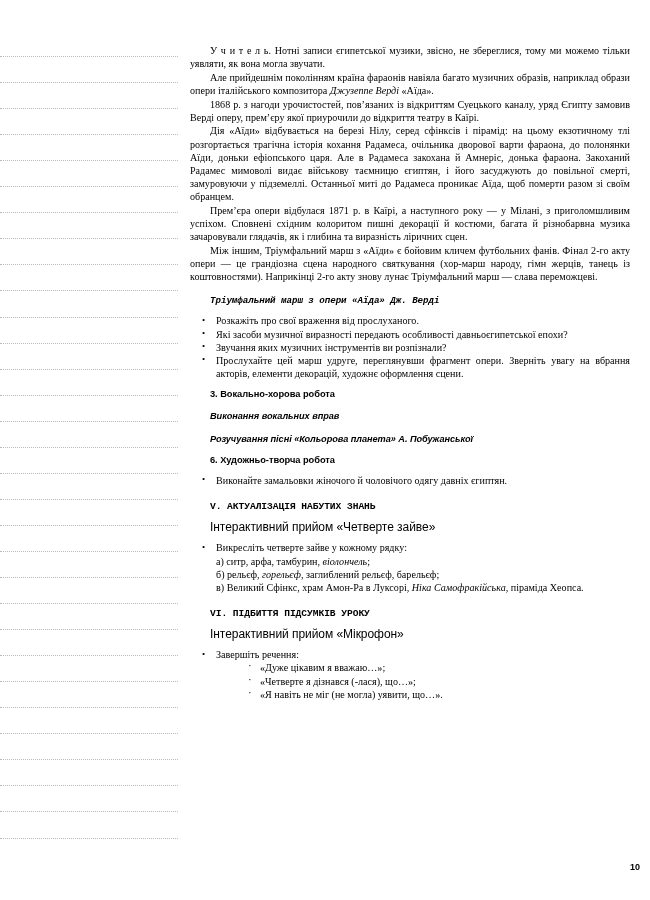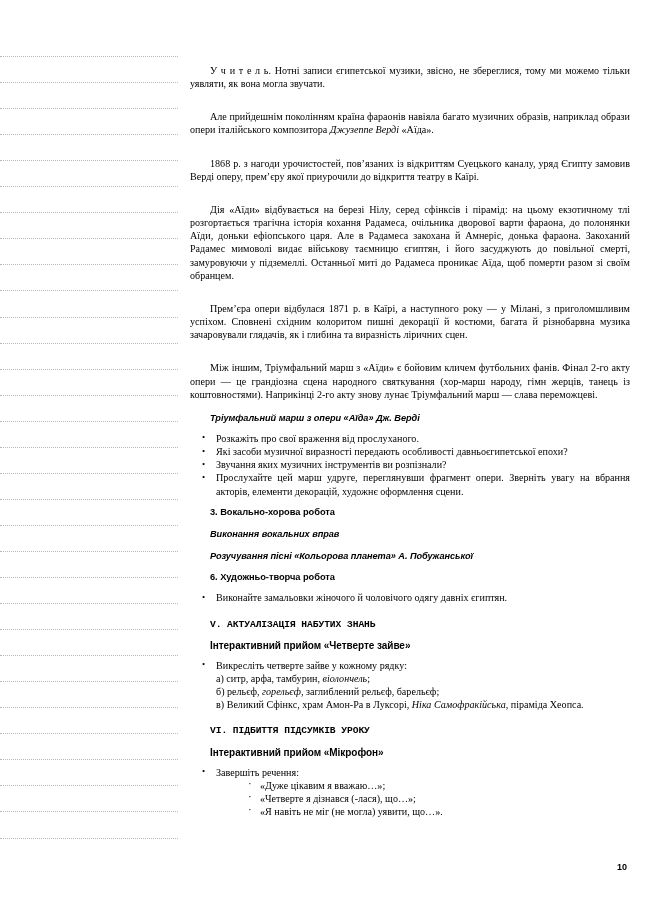--- a/index.html
+++ b/index.html
@@ -44,58 +44,58 @@
   }
 
   p {
     margin: 0;
   }
 
   .para {
     text-indent: 20px;
     text-align: justify;
     margin-bottom: 0.5px;
-    margin-top: 20px;
   }
 
   .h-num {
     font-family: "Liberation Sans", sans-serif;
     font-weight: bold;
     font-size: 9.3px;
     margin: 8px 0 7px 20px;
     letter-spacing: -0.05px;
   }
 
   .h-roman {
     font-family: Liberation Mono, monospace;
     font-weight: bold;
     font-size: 9.6px;
     margin: 13px 0 8px 20px;
     letter-spacing: -0.05px;
   }
 
   .h-sub {
     font-family: "Liberation Sans", sans-serif;
-    font-weight: bold;
-    font-size: 10px;
+    font-weight: normal;
+    font-size: 12px;
     margin: 8px 0 7px 20px;
     letter-spacing: -0.05px;
   }
 
   .h-italic {
     font-family: "Liberation Sans", sans-serif;
     font-weight: bold;
     font-style: italic;
     font-size: 9.2px;
     margin: 9px 0 7px 20px;
     letter-spacing: -0.05px;
   }
 
   .h-italic-sp {
     margin-top: 11px;
+    font-family: Liberation Mono, monospace;
   }
 
   
   ul.bul {
     list-style: none;
     margin: 0;
     padding: 0;
   }
   ul.bul > li {
     position: relative;
@@ -138,21 +138,21 @@
     padding-left: 11px;
     text-indent: -11px;
   }
 
   i, .it {
     font-style: italic;
   }
 
   .pageno {
     position: absolute;
-    right: 23px;
+    right: 10px;
     bottom: 28px;
     font-family: "Liberation Sans", sans-serif;
     font-weight: bold;
     font-size: 9px;
   }
 </style>
 </head>
 <body>
 
 <div class="page">

